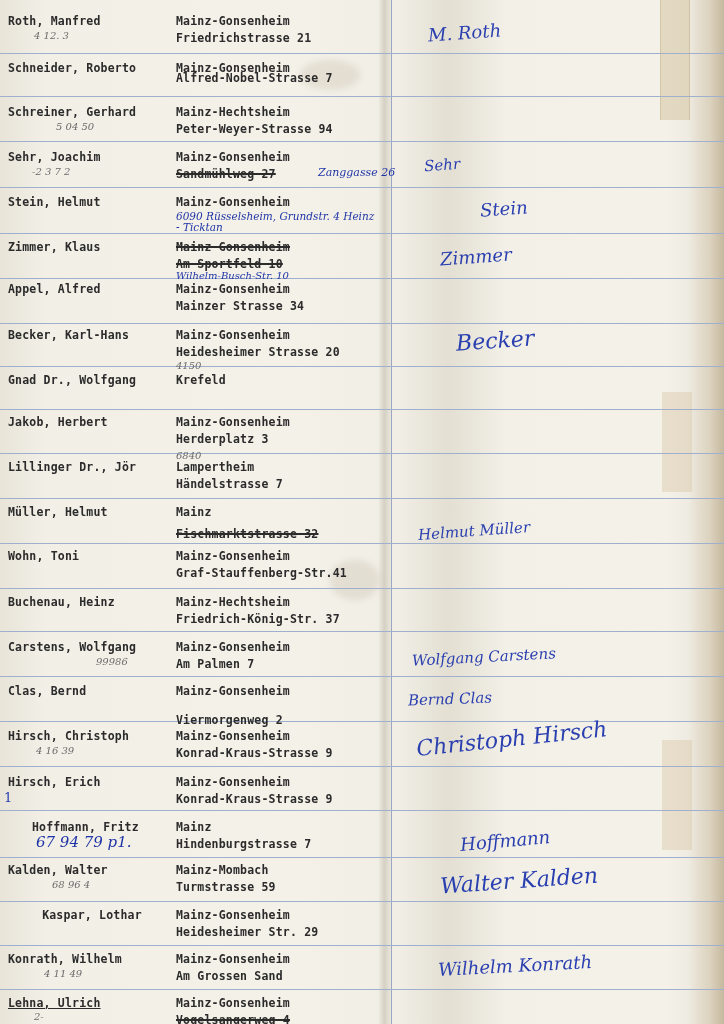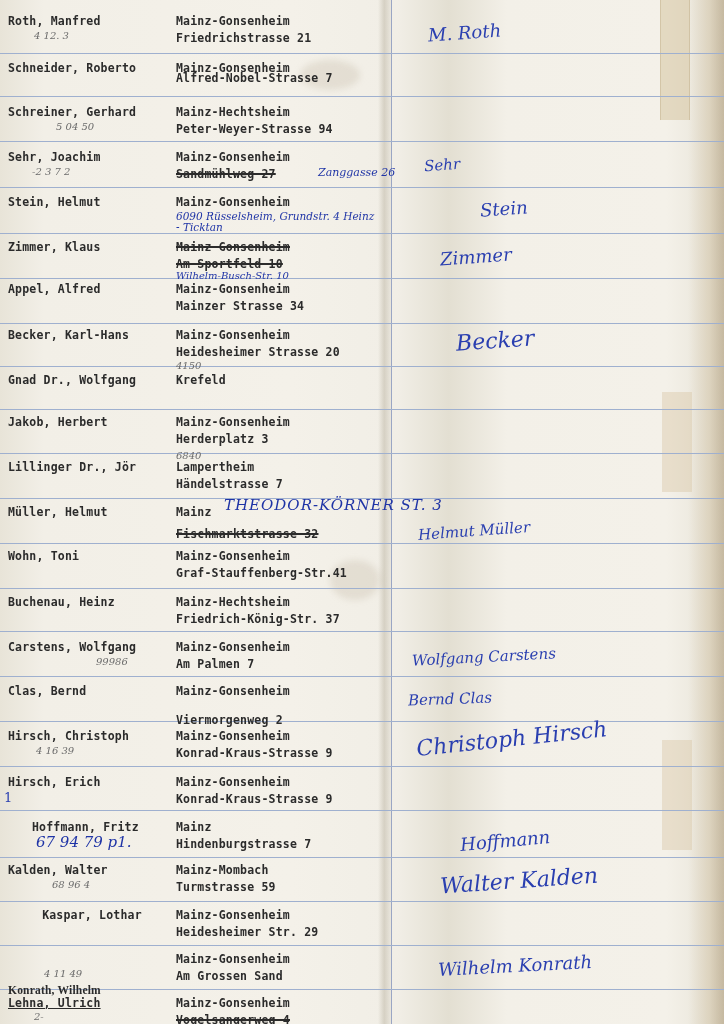--- a/index.html
+++ b/index.html
@@ -219,21 +219,20 @@
     <div class="rule" style="top:498px;"></div>
     <div class="name" style="top:460px;">Lillinger Dr., Jör</div>
     <div class="addr1" style="top:460px;">Lampertheim</div>
     <div class="addr2" style="top:477px;">Händelstrasse 7</div>
     <div class="hand pencil small" style="left:176px;top:450px;">6840</div>
 
     <div class="rule" style="top:543px;"></div>
     <div class="name" style="top:505px;">Müller, Helmut</div>
     <div class="addr1" style="top:505px;">Mainz</div>
     <div class="addr2 strike" style="top:527px;">Fischmarktstrasse 32</div>
-    <div class="blockcap" style="left:224px;top:496px;font-size:15px;">THEODOR-KÖRNER ST. 3</div>
     <div class="sig sm" style="left:418px;top:522px;">Helmut Müller</div>
 
     <div class="rule" style="top:588px;"></div>
     <div class="name" style="top:549px;">Wohn, Toni</div>
     <div class="addr1" style="top:549px;">Mainz-Gonsenheim</div>
     <div class="addr2" style="top:566px;">Graf-Stauffenberg-Str.41</div>
 
     <div class="rule" style="top:631px;"></div>
     <div class="name" style="top:595px;">Buchenau, Heinz</div>
     <div class="addr1" style="top:595px;">Mainz-Hechtsheim</div>
@@ -278,21 +277,21 @@
     <div class="addr2" style="top:880px;">Turmstrasse 59</div>
     <div class="hand pencil small" style="left:52px;top:879px;">68 96 4</div>
     <div class="sig big" style="left:440px;top:868px;transform:rotate(-4deg);">Walter Kalden</div>
 
     <div class="rule" style="top:945px;"></div>
     <div class="name" style="top:908px;text-align:center;">Kaspar, Lothar</div>
     <div class="addr1" style="top:908px;">Mainz-Gonsenheim</div>
     <div class="addr2" style="top:925px;">Heidesheimer Str. 29</div>
 
     <div class="rule" style="top:989px;"></div>
-    <div class="name" style="top:984px;font-family:Liberation Serif, serif;">Konrath, Wilhelm</div>
+    <div class="name" style="top:952px;">Konrath, Wilhelm</div>
     <div class="addr1" style="top:952px;">Mainz-Gonsenheim</div>
     <div class="addr2" style="top:969px;">Am Grossen Sand</div>
     <div class="hand pencil small" style="left:44px;top:968px;">4 11 49</div>
     <div class="sig mid" style="left:438px;top:955px;transform:rotate(-3deg);">Wilhelm Konrath</div>
 
     <div class="name" style="top:996px;text-decoration:underline;">Lehna, Ulrich</div>
     <div class="addr1" style="top:996px;">Mainz-Gonsenheim</div>
     <div class="addr2 strike" style="top:1013px;">Vogelsangerweg 4</div>
     <div class="hand pencil small" style="left:34px;top:1011px;">2-</div>
 

